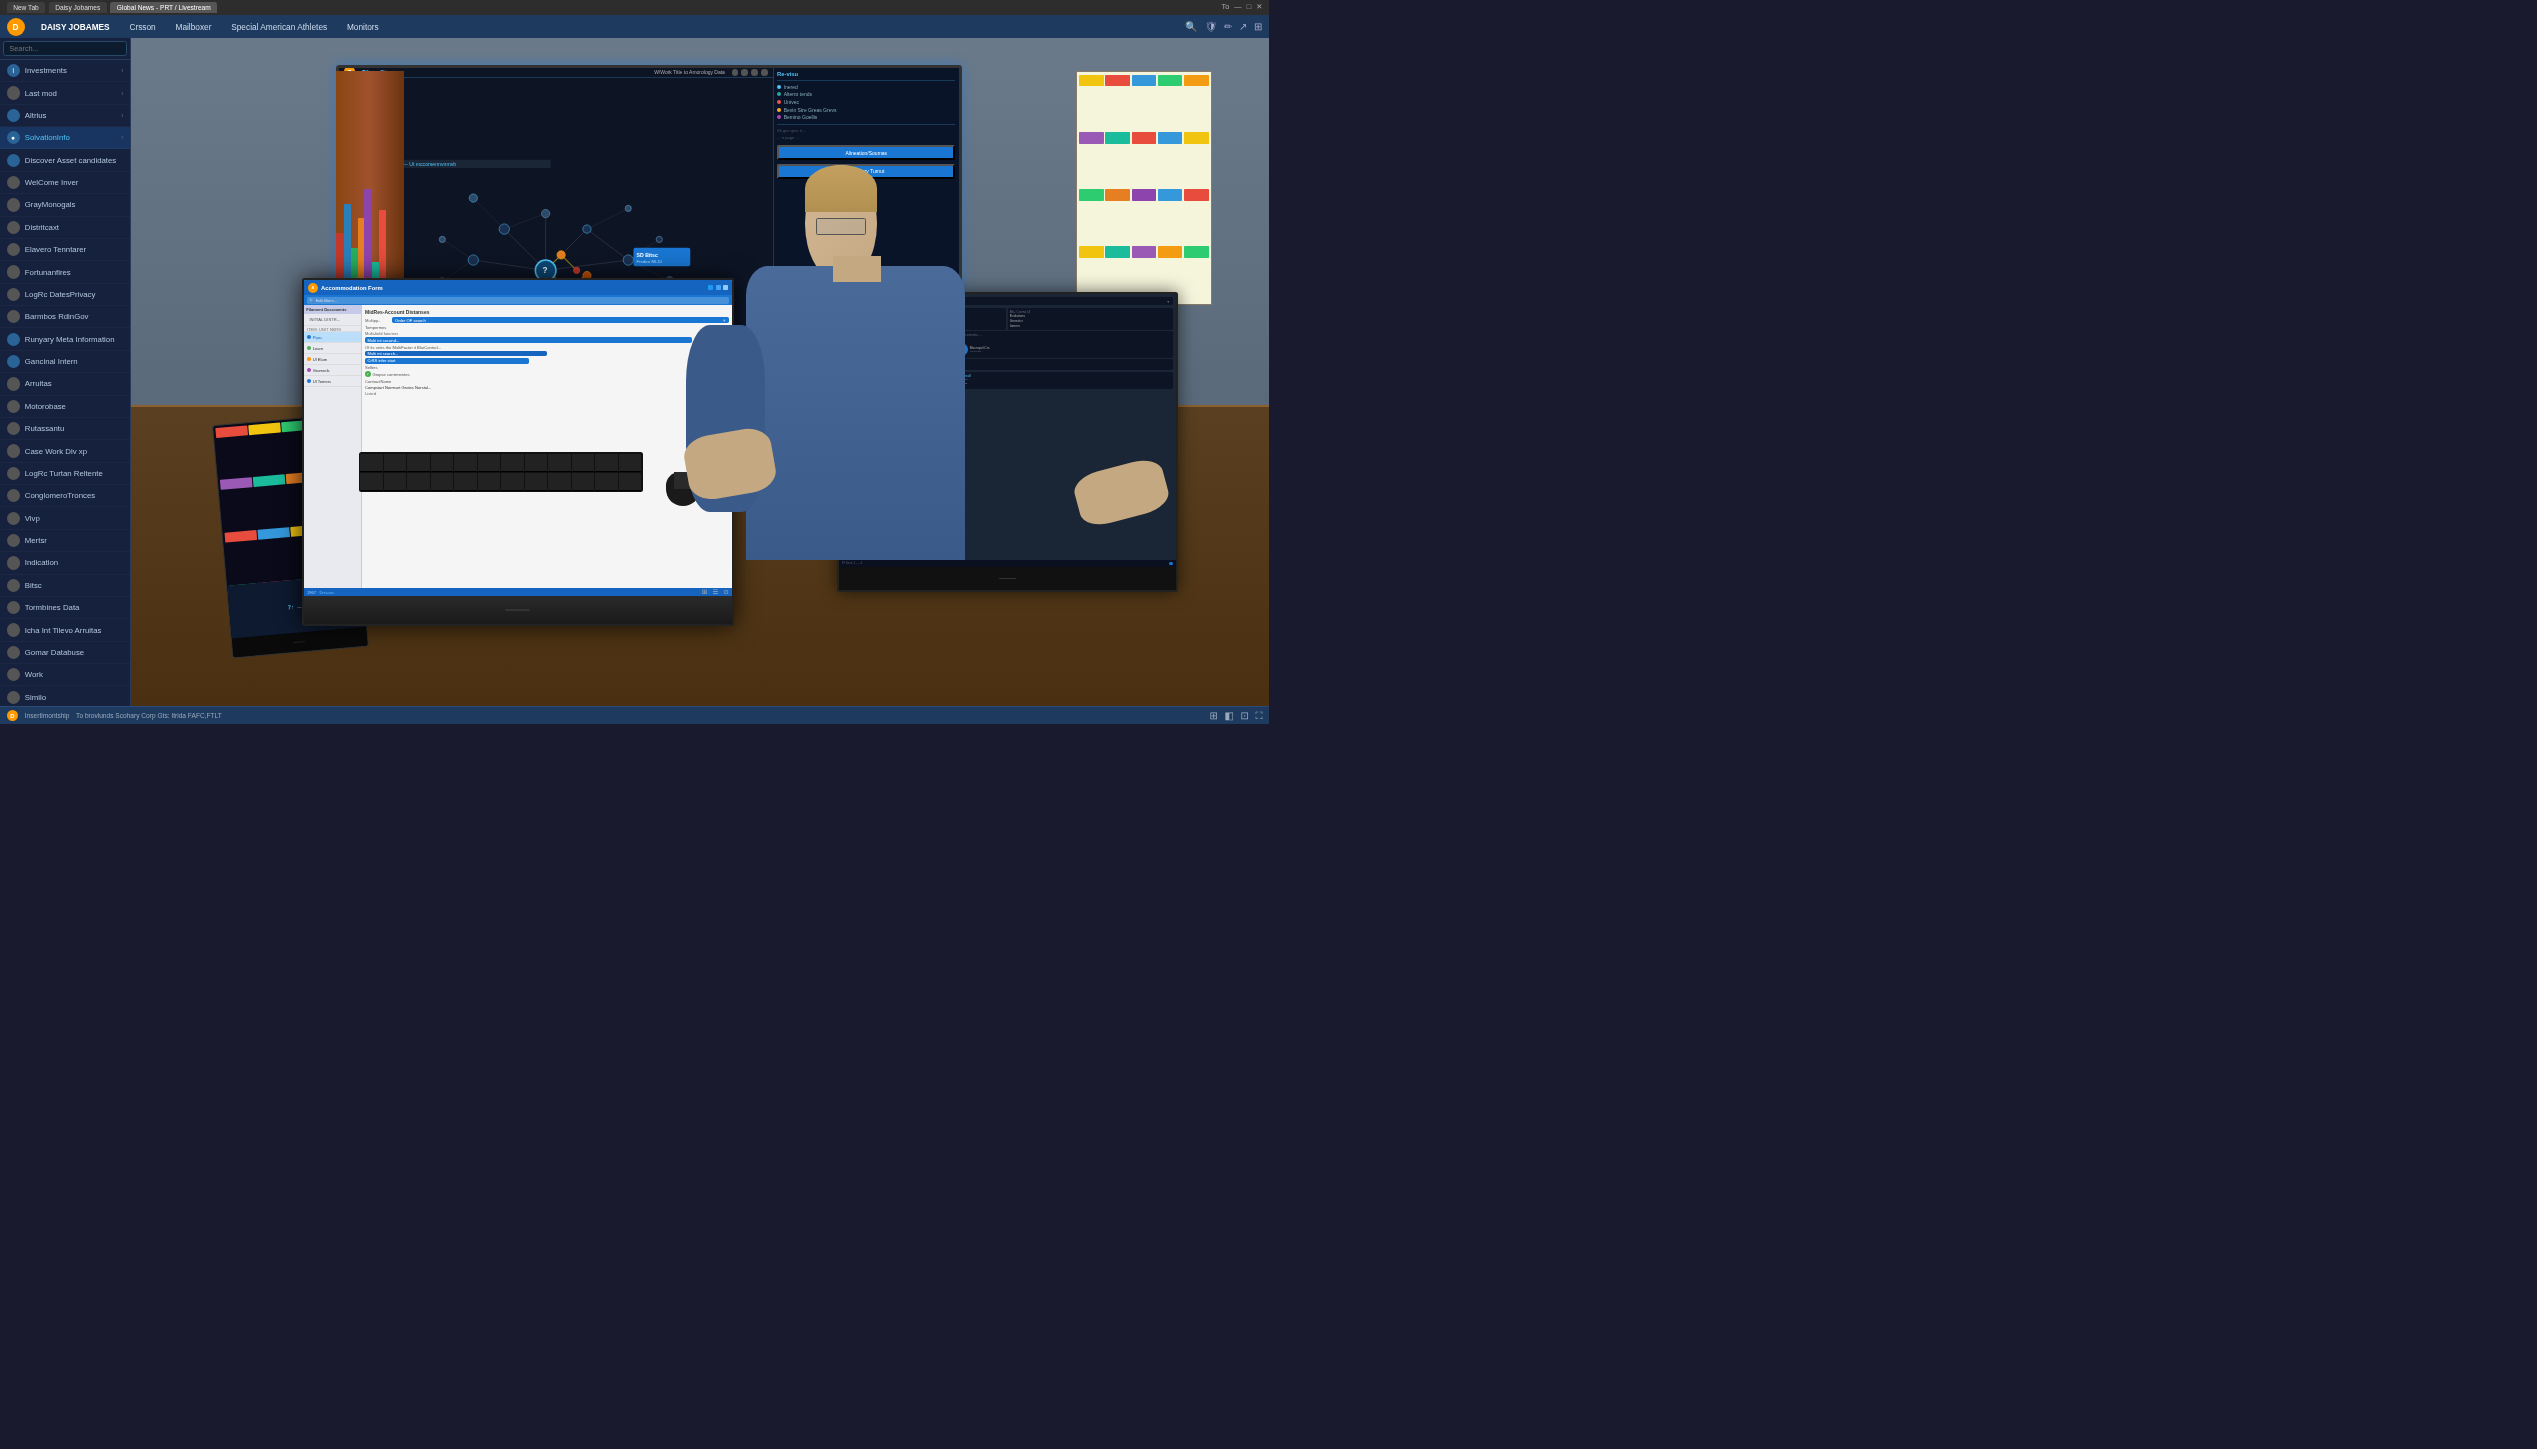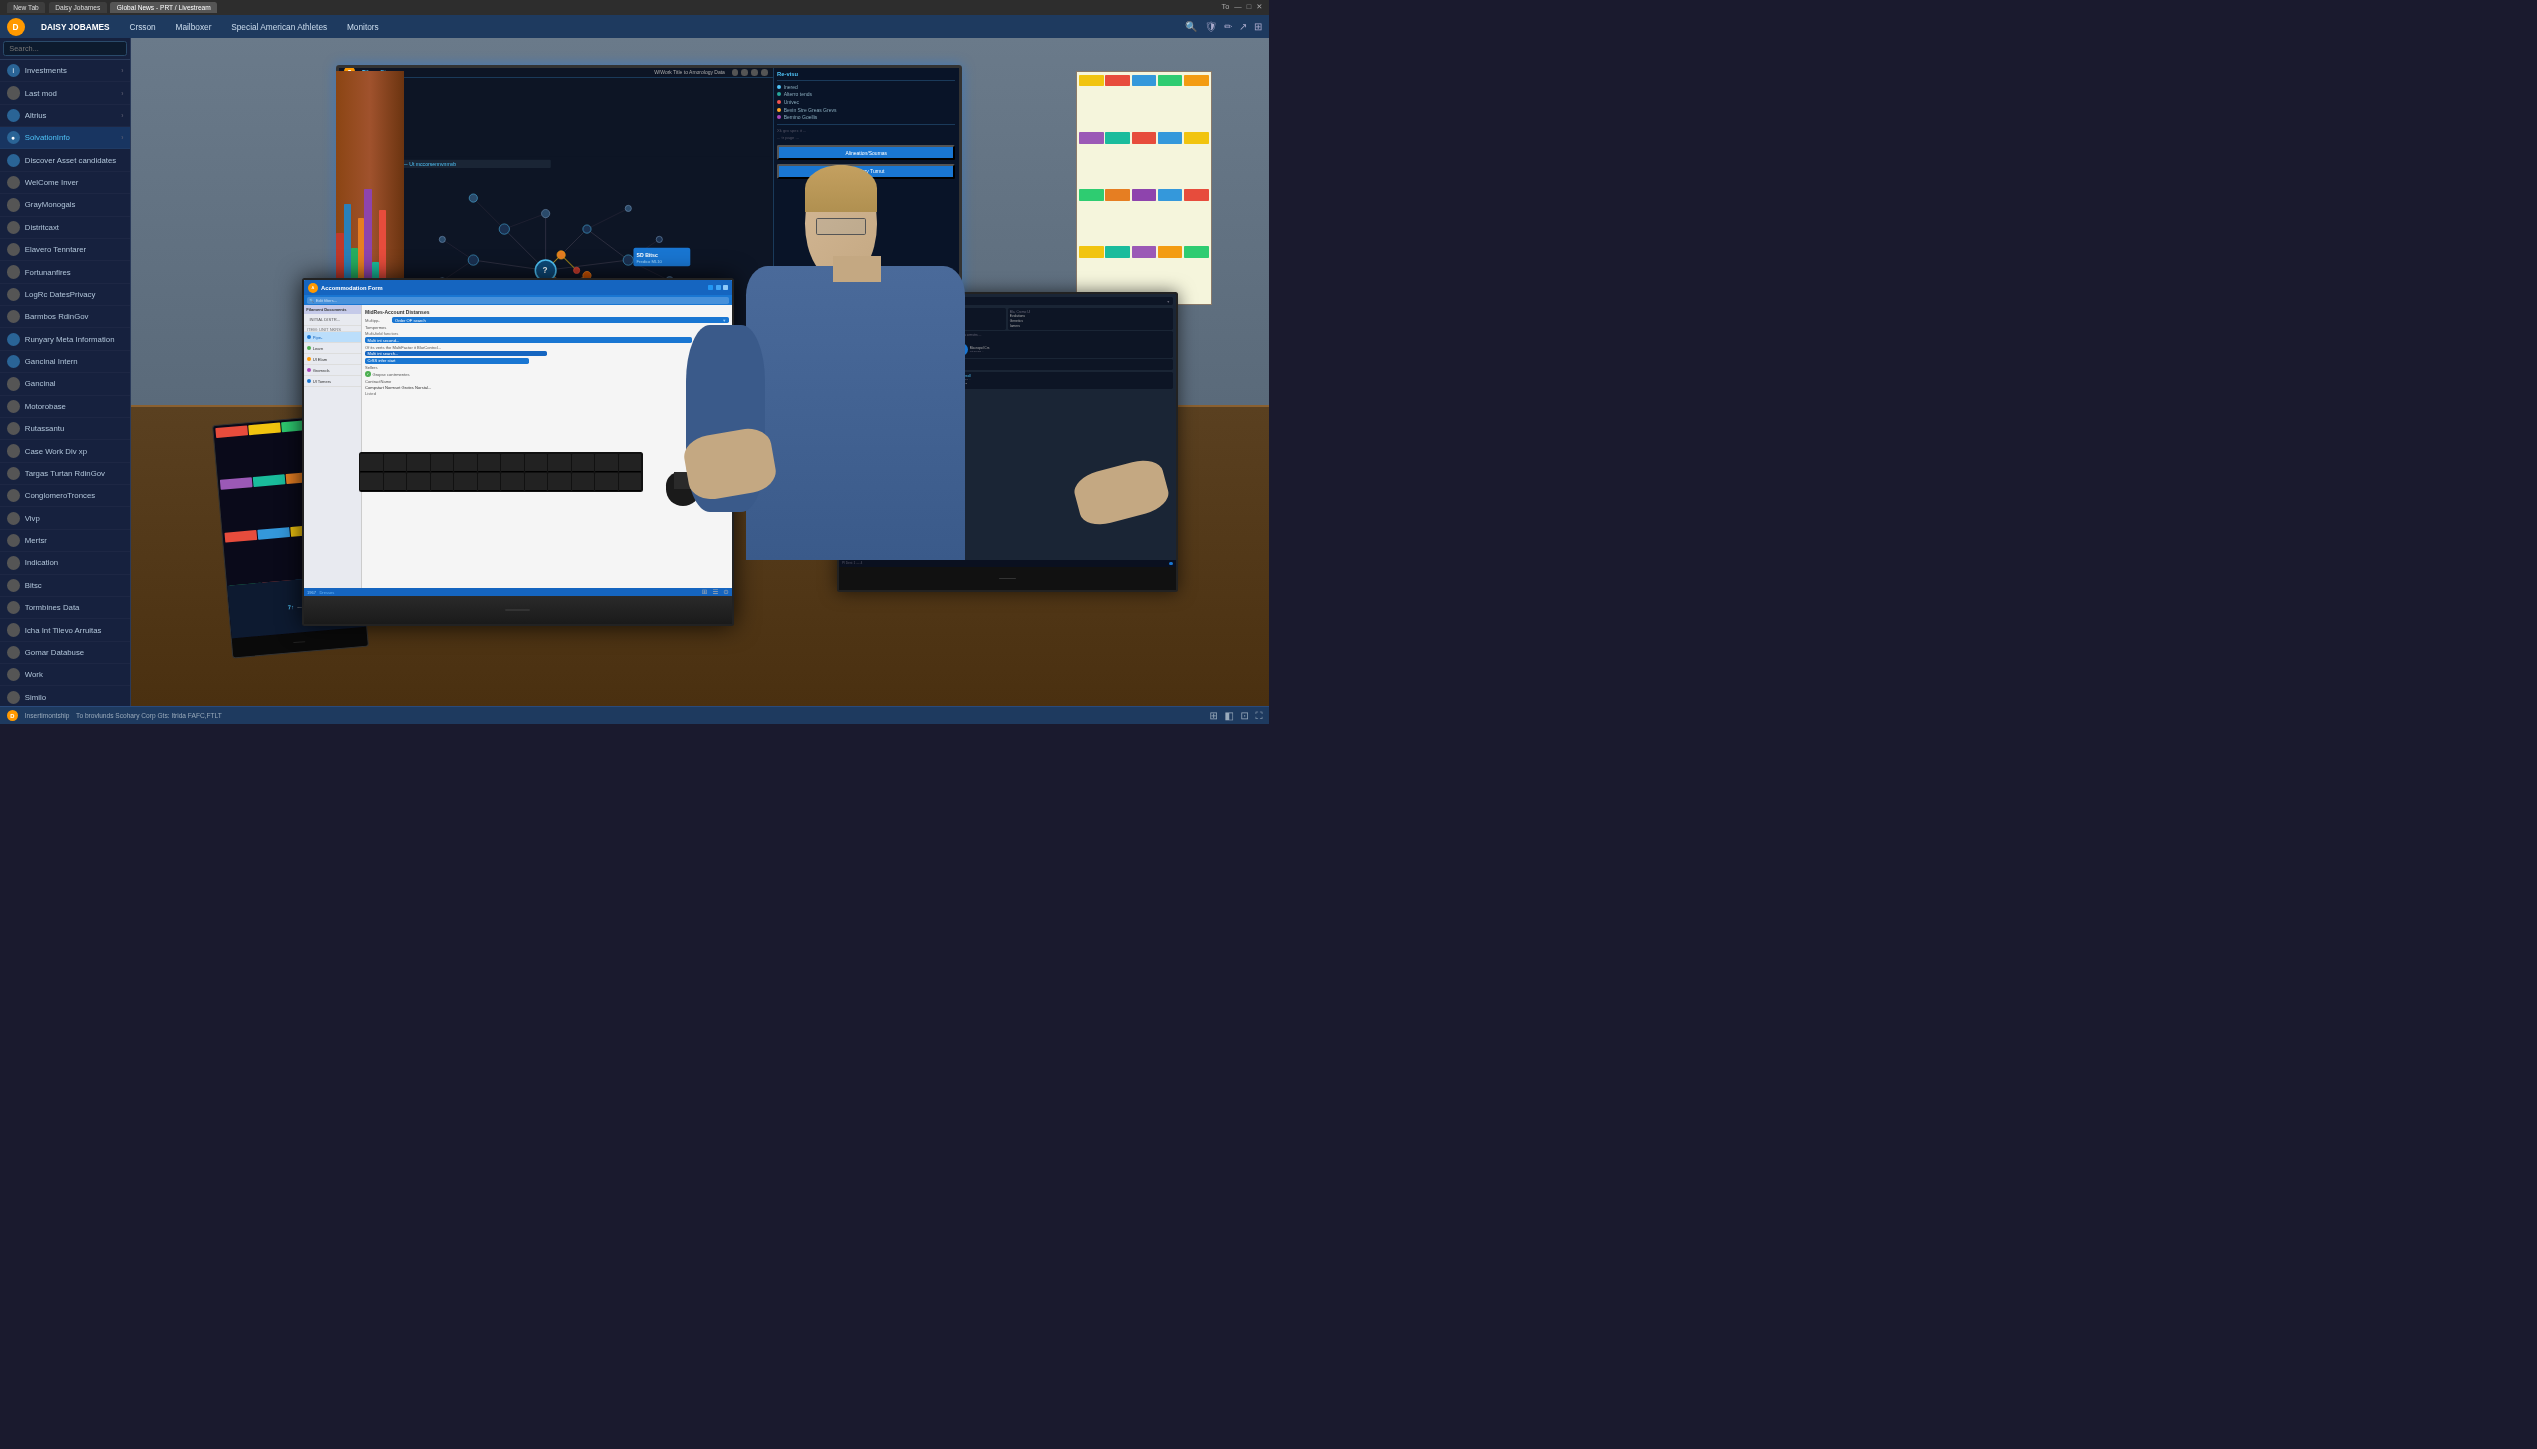--- a/index.html
+++ b/index.html
@@ -591,37 +591,37 @@
   <div class="sidebar-item">
     <div class="sidebar-item-icon"></div>
     <span class="sidebar-item-label">Runyary Meta Information</span>
   </div>
   <div class="sidebar-item">
     <div class="sidebar-item-icon"></div>
     <span class="sidebar-item-label">Gancinal Intern</span>
   </div>
   <div class="sidebar-item">
     <div class="sidebar-item-icon gray"></div>
-    <span class="sidebar-item-label">Gancinal</span>
+    <span class="sidebar-item-label">Arruitas</span>
   </div>
   <div class="sidebar-item">
     <div class="sidebar-item-icon gray"></div>
     <span class="sidebar-item-label">Motorobase</span>
   </div>
   <div class="sidebar-item">
     <div class="sidebar-item-icon gray"></div>
     <span class="sidebar-item-label">Rutassantu</span>
   </div>
   <div class="sidebar-item">
     <div class="sidebar-item-icon gray"></div>
     <span class="sidebar-item-label">Case Work Div xp</span>
   </div>
   <div class="sidebar-item">
     <div class="sidebar-item-icon gray"></div>
-    <span class="sidebar-item-label">Targas Turtan RdinGov</span>
+    <span class="sidebar-item-label">LogRc Turtan Reltente</span>
   </div>
   <div class="sidebar-item">
     <div class="sidebar-item-icon gray"></div>
     <span class="sidebar-item-label">ConglomeroTronces</span>
   </div>
   <div class="sidebar-item">
     <div class="sidebar-item-icon gray"></div>
     <span class="sidebar-item-label">Vivp</span>
   </div>
   <div class="sidebar-item">

